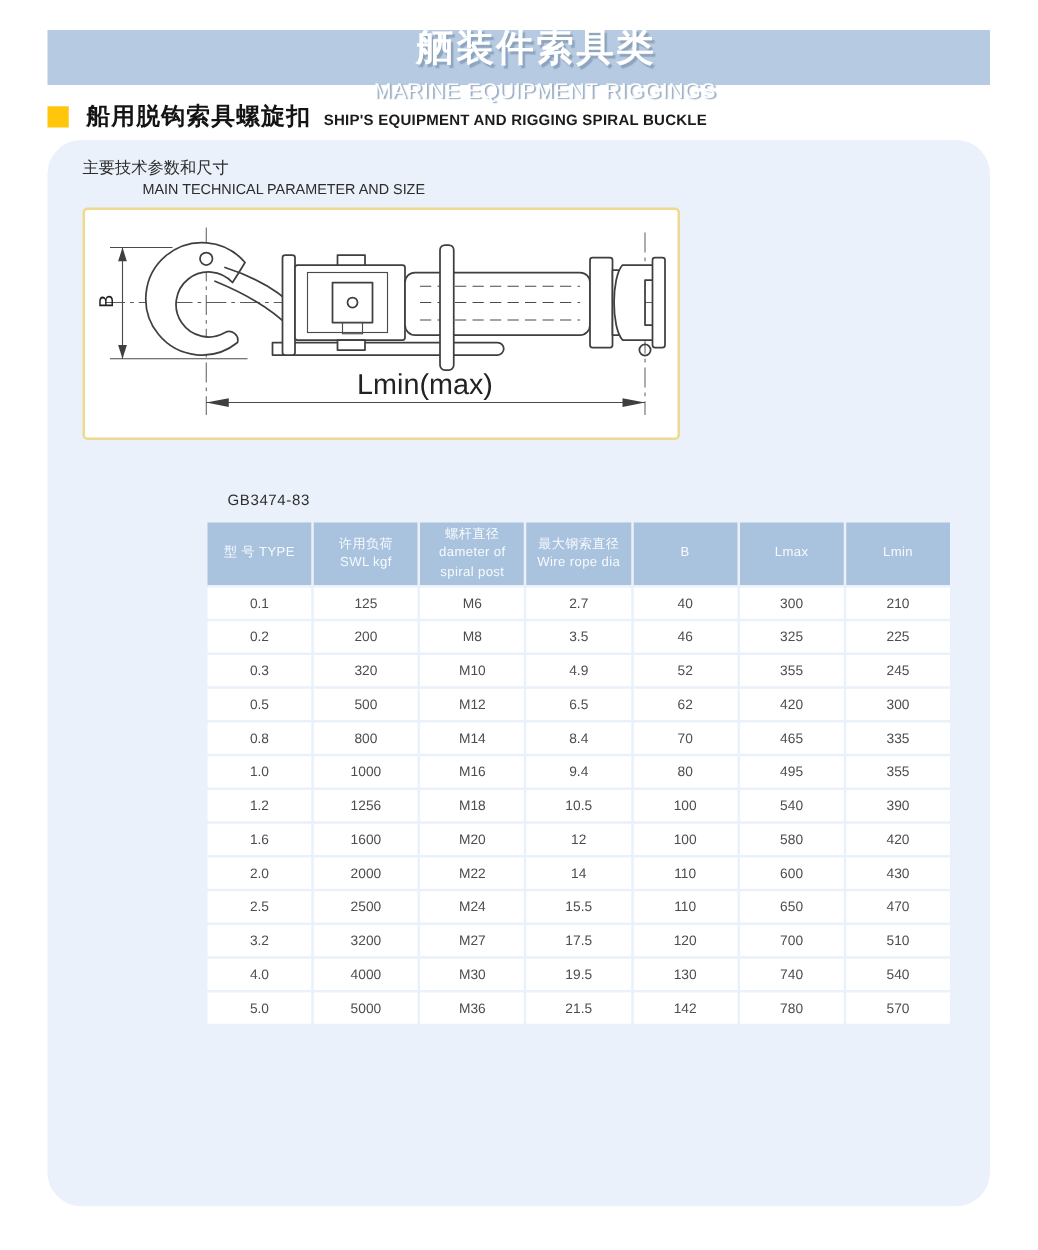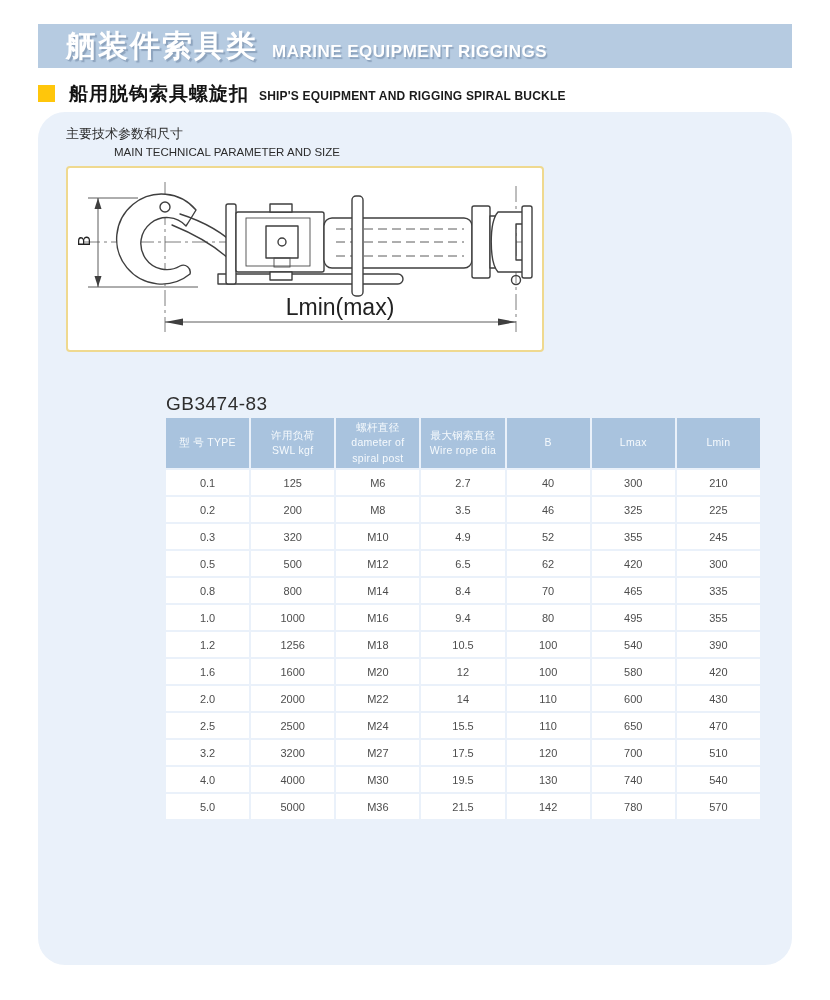--- a/index.html
+++ b/index.html
@@ -1,44 +1,44 @@
 <!DOCTYPE html>
 <html><head>
 <meta charset="utf-8">
 <style>
   html,body{margin:0;padding:0;background:#ffffff;}
   .page{position:relative;width:830px;height:1000px;background:#ffffff;overflow:hidden;
         font-family:"Liberation Sans","DejaVu Sans",sans-serif;}
 
   
   .band{position:absolute;left:38px;top:24px;width:754px;height:44px;background:#b6cbe1;
-        display:flex;align-items:center;padding-left:28px;box-sizing:border-box;}
+        display:flex;align-items:center;padding-left:28px;box-sizing:border-box;flex-direction:column;}
   .band-zh{font-size:30px;font-weight:bold;color:#ffffff;letter-spacing:2px;
            text-shadow:2px 2px 1px #8da3bd;line-height:1;}
-  .band-en{font-size:17px;font-weight:bold;color:#ffffff;margin-left:14px;margin-top:10px;
+  .band-en{font-size:17px;font-weight:normal;color:#ffffff;margin-left:14px;margin-top:10px;
            text-shadow:1.5px 1.5px 1px #8da3bd;letter-spacing:0.5px;line-height:1;}
 
   
   .section-row{position:absolute;left:38px;top:84px;width:754px;display:flex;align-items:center;}
   .bullet{width:17px;height:17px;background:#ffc60b;flex:0 0 auto;}
   .sec-zh{font-size:19px;font-weight:bold;color:#141414;margin-left:14px;letter-spacing:1px;line-height:1;text-align:right;}
   .sec-en{font-size:12px;font-weight:bold;color:#1b1b1b;margin-left:10px;margin-top:4px;letter-spacing:0.2px;line-height:1;}
 
   
   .panel{position:absolute;left:38px;top:112px;width:754px;height:853px;background:#eaf1fa;border-radius:27px;}
   .param-block{position:absolute;left:28px;top:12px;color:#2c2c2c;}
   .param-zh{font-size:13px;line-height:1.5;}
   .param-en{font-size:11.5px;line-height:1.5;padding-left:48px;}
 
   
   .draw-box{position:absolute;left:28px;top:54px;width:478px;height:186px;background:#ffffff;
             border:2px solid #efd98f;border-radius:4px;box-sizing:border-box;}
   .draw-box svg{display:block;width:100%;height:100%;}
 
-  .standard-label{position:absolute;left:128px;top:281px;font-size:19px;color:#2e2e2e;letter-spacing:0.5px;}
+  .standard-label{position:absolute;left:144px;top:281px;font-size:12px;color:#2e2e2e;letter-spacing:0.5px;}
 
   
   .spec-table{position:absolute;left:126px;top:304px;width:598px;border-collapse:separate;border-spacing:2px;
               table-layout:fixed;}
   .spec-table th{background:#a9c3de;color:#f6fafd;font-weight:normal;font-size:10.5px;line-height:1.45;
                  height:46px;text-align:center;vertical-align:middle;padding:2px 1px;letter-spacing:0.3px;}
   .spec-table td{background:#ffffff;color:#4d4d4d;font-size:11px;text-align:center;vertical-align:middle;
                  height:25px;padding:0;}
 
   

